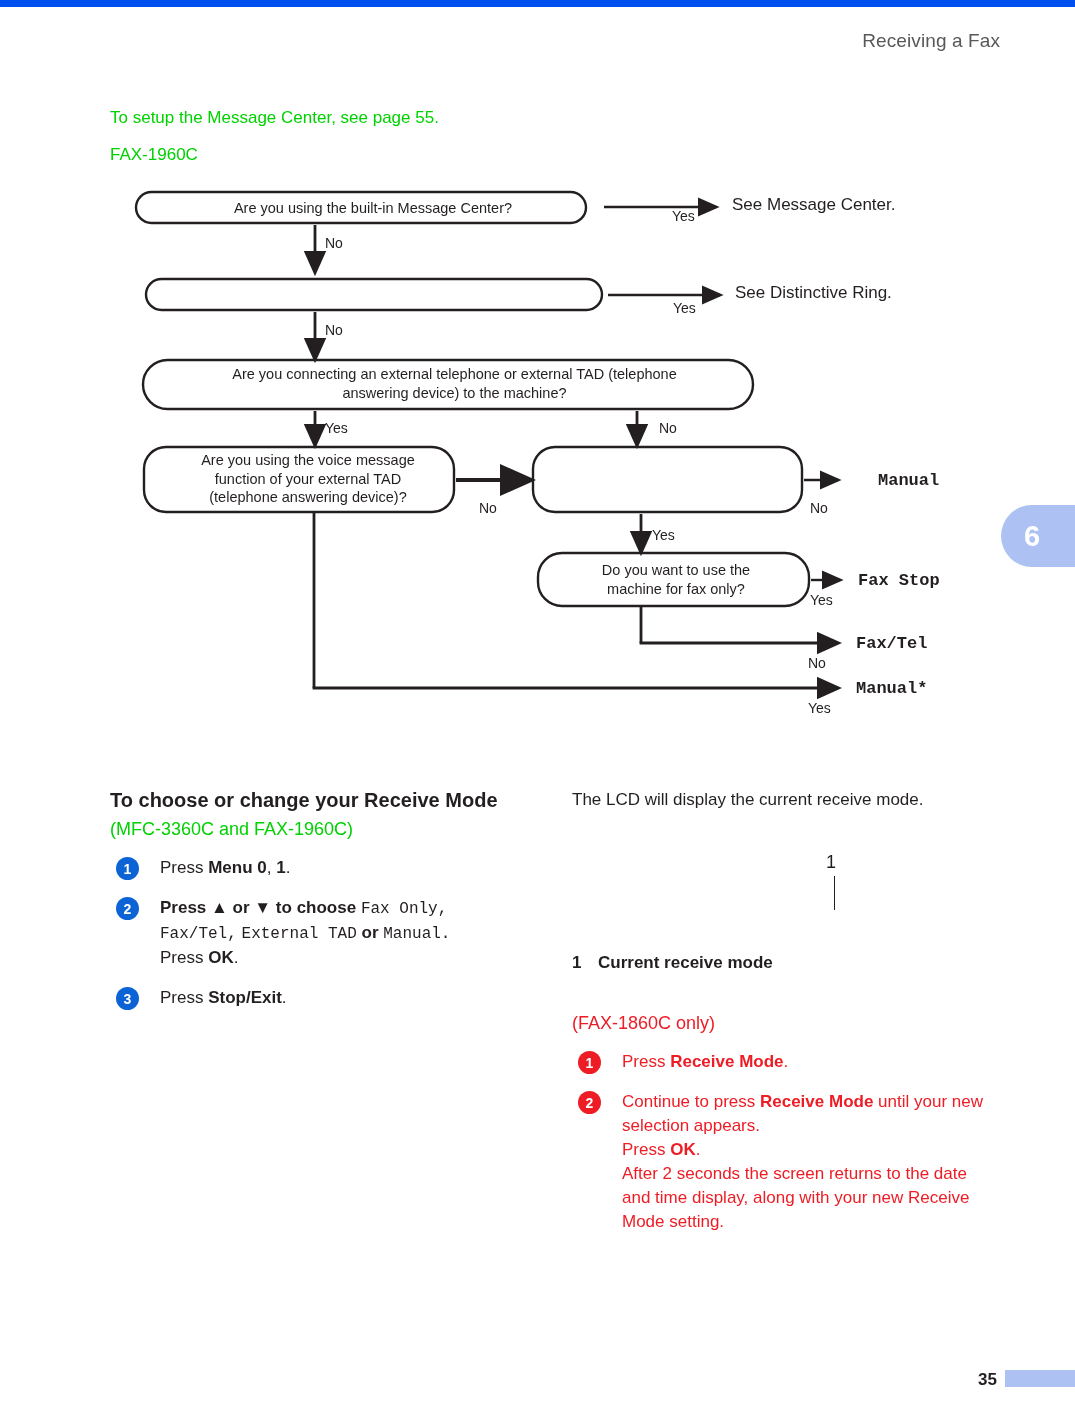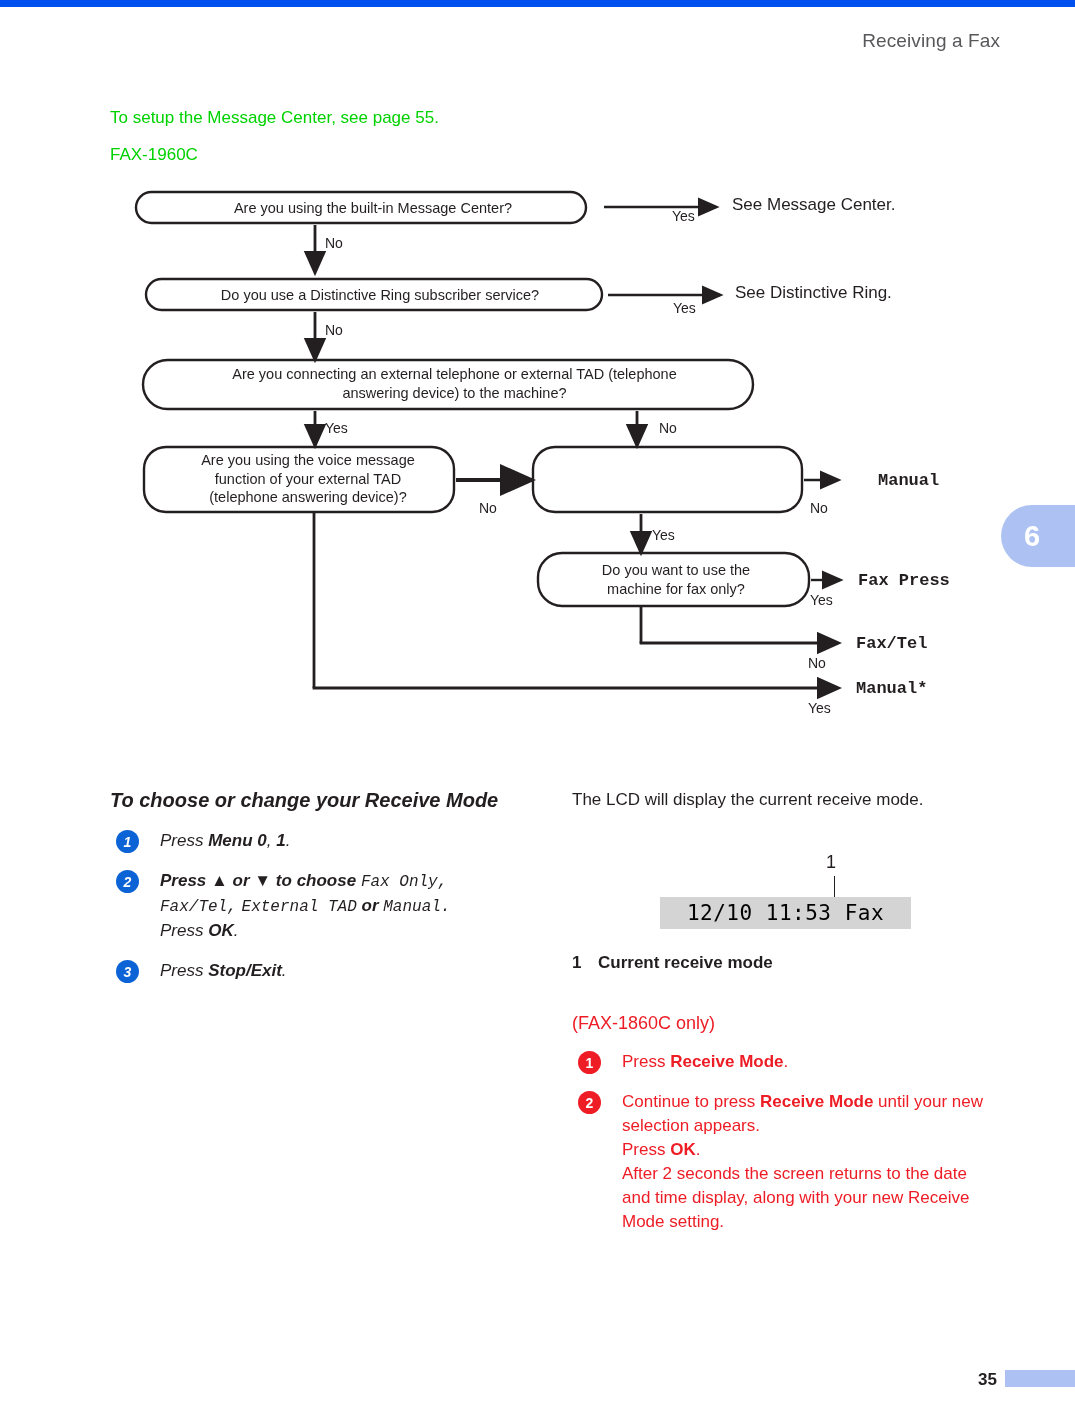--- a/index.html
+++ b/index.html
@@ -114,21 +114,21 @@
     left: 519px; top: 722px;
     font-size: 16px;
   }
   .foot-note .mono {
     font-family: "Liberation Mono", monospace;
     font-weight: bold;
     font-size: 16px;
   }
 
   
-  .col-l { position: absolute; left: 110px; top: 788px; width: 400px; font-style: italic; }
+  .col-l { position: absolute; left: 110px; top: 788px; width: 400px; }
   .col-r { position: absolute; left: 572px; top: 788px; width: 420px; }
 
   h2.sec {
     margin: 0;
     font-size: 20px;
     font-weight: bold;
     line-height: 25px;
     color: #231f20;
   }
   .model-line {
@@ -267,23 +267,20 @@
       <line x1="811" y1="405" x2="840" y2="405" stroke="#231f20" stroke-width="2.4" marker-end="url(#ah)"></line>
 
       <line x1="641" y1="431" x2="641" y2="468" stroke="#231f20" stroke-width="2.8"></line>
       <line x1="639.6" y1="468" x2="838" y2="468" stroke="#231f20" stroke-width="2.8" marker-end="url(#ah)"></line>
     </svg>
 
     <div class="fbox-text" style="left:163px; top:24px; width:420px;">
       <span>Are you using the built-in Message Center?</span>
     </div>
 
-    <div class="fbox-text" style="left:165px; top:111px; width:430px;">
-      <span>Do you use a Distinctive Ring subscriber service?</span>
-    </div>
 
     <div class="fbox-text" style="left:162px; top:190px; width:585px;">
       <span>Are you connecting an external telephone or external TAD (telephone</span><br>
       <span>answering device) to the machine?</span>
     </div>
 
     <div class="fbox-text" style="left:163px; top:276px; width:290px;">
       <span>Are you using the voice message</span><br>
       <span>function of your external TAD</span><br>
       <span>(telephone answering device)?</span>
@@ -304,28 +301,29 @@
     <div class="edge-lab" style="left:479px; top:325px;">No</div>
     <div class="edge-lab" style="left:810px; top:325px;">No</div>
     <div class="edge-lab" style="left:652px; top:352px;">Yes</div>
     <div class="edge-lab" style="left:810px; top:417px;">Yes</div>
     <div class="edge-lab" style="left:808px; top:480px;">No</div>
     <div class="edge-lab" style="left:808px; top:525px;">Yes</div>
 
     <div class="out-lab" style="left:732px; top:20px;">See Message Center.</div>
     <div class="out-lab" style="left:735px; top:108px;">See Distinctive Ring.</div>
     <div class="mono-out" style="left:856px; top:296px;padding-left:22px;">Manual</div>
-    <div class="mono-out" style="left:858px; top:396px;">Fax Press</div>
+    <div class="mono-out" style="left:858px; top:396px;">Fax Stop</div>
     <div class="mono-out" style="left:856px; top:459px;">Fax/Tel</div>
     <div class="mono-out" style="left:856px; top:504px;">Manual*</div>
   </div>
 
 
   <div class="col-l">
     <h2 class="sec">To choose or change your Receive Mode</h2>
+    <div class="model-line green">(MFC-3360C and FAX-1960C)</div>
 
     <div class="step">
       <span class="num blue">1</span>
       <span>Press <b>Menu 0</b>, <b>1</b>.</span>
     </div>
 
     <div class="step">
       <span class="num blue">2</span>
       <span><b>Press ▲ or ▼ to choose</b> <span class="mono">Fax Only,</span><br><span class="mono">Fax/Tel,</span> <span class="mono">External TAD</span> <b>or</b> <span class="mono">Manual.</span><br>Press <b>OK</b>.</span>
     </div>
@@ -335,21 +333,20 @@
       <span>Press <b>Stop/Exit</b>.</span>
     </div>
   </div>
 
   <div class="col-r">
     <p class="para">The LCD will display the current receive mode.</p>
 
     <div class="lcd-wrap">
       <div class="callout-num">1</div>
       <div class="callout-line"></div>
-      <div class="lcd">12/10 11:53  Fax</div>
     </div>
 
     <div class="legend">
       <div class="legend-row">
         <span class="lk">1</span><b>Current receive mode</b>
       </div>
     </div>
 
     <div class="model-line red" style="margin-top:38px;">(FAX-1860C only)</div>
 

